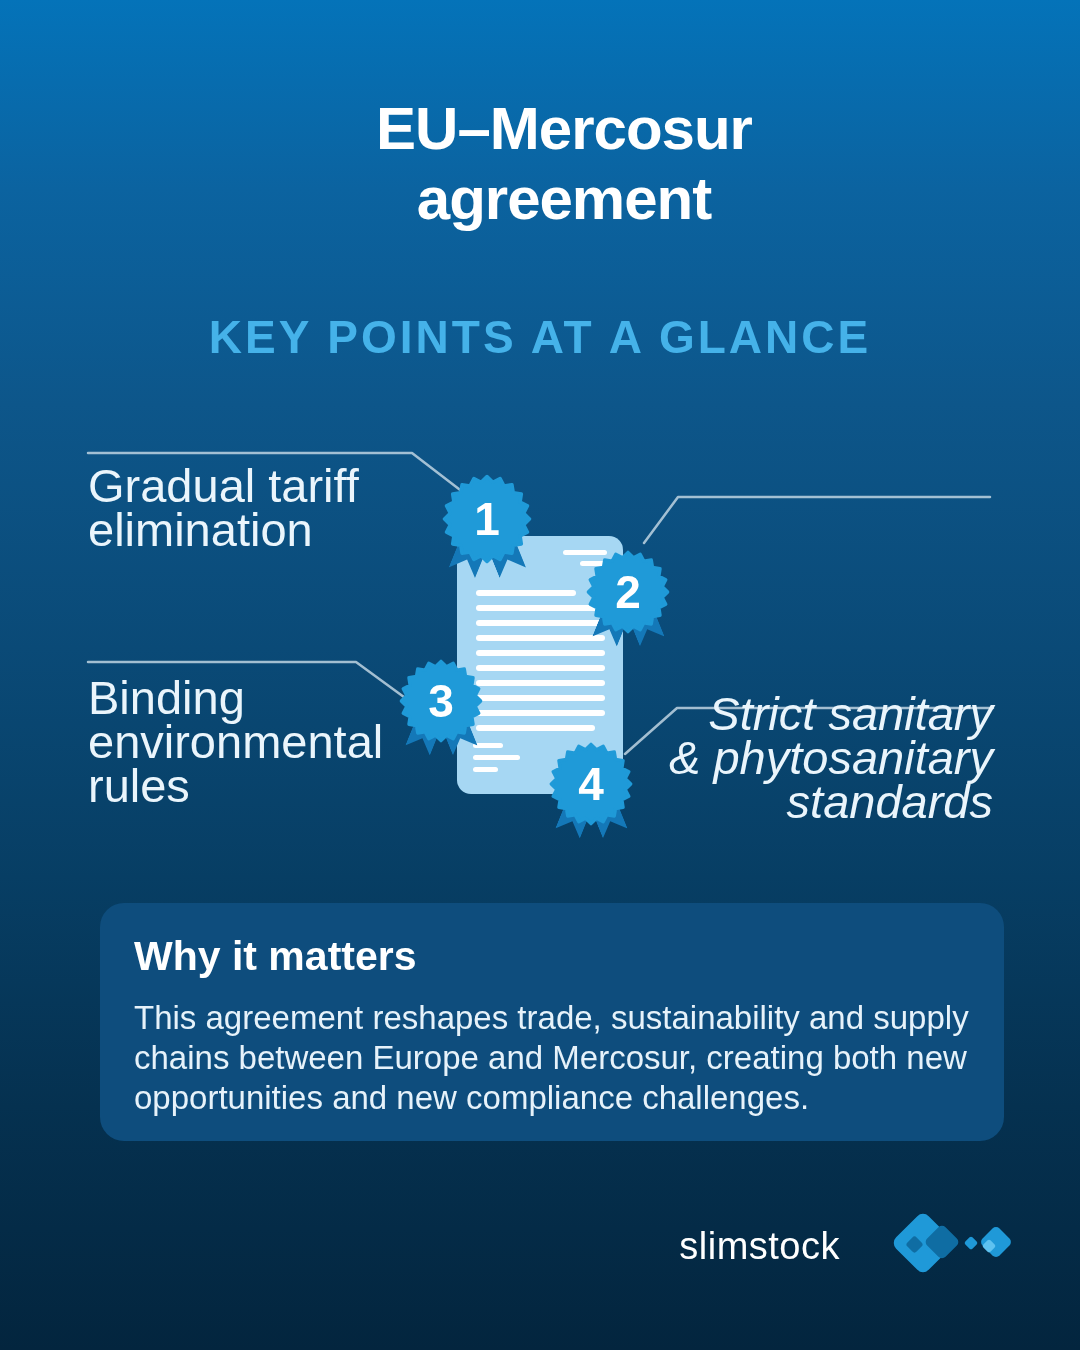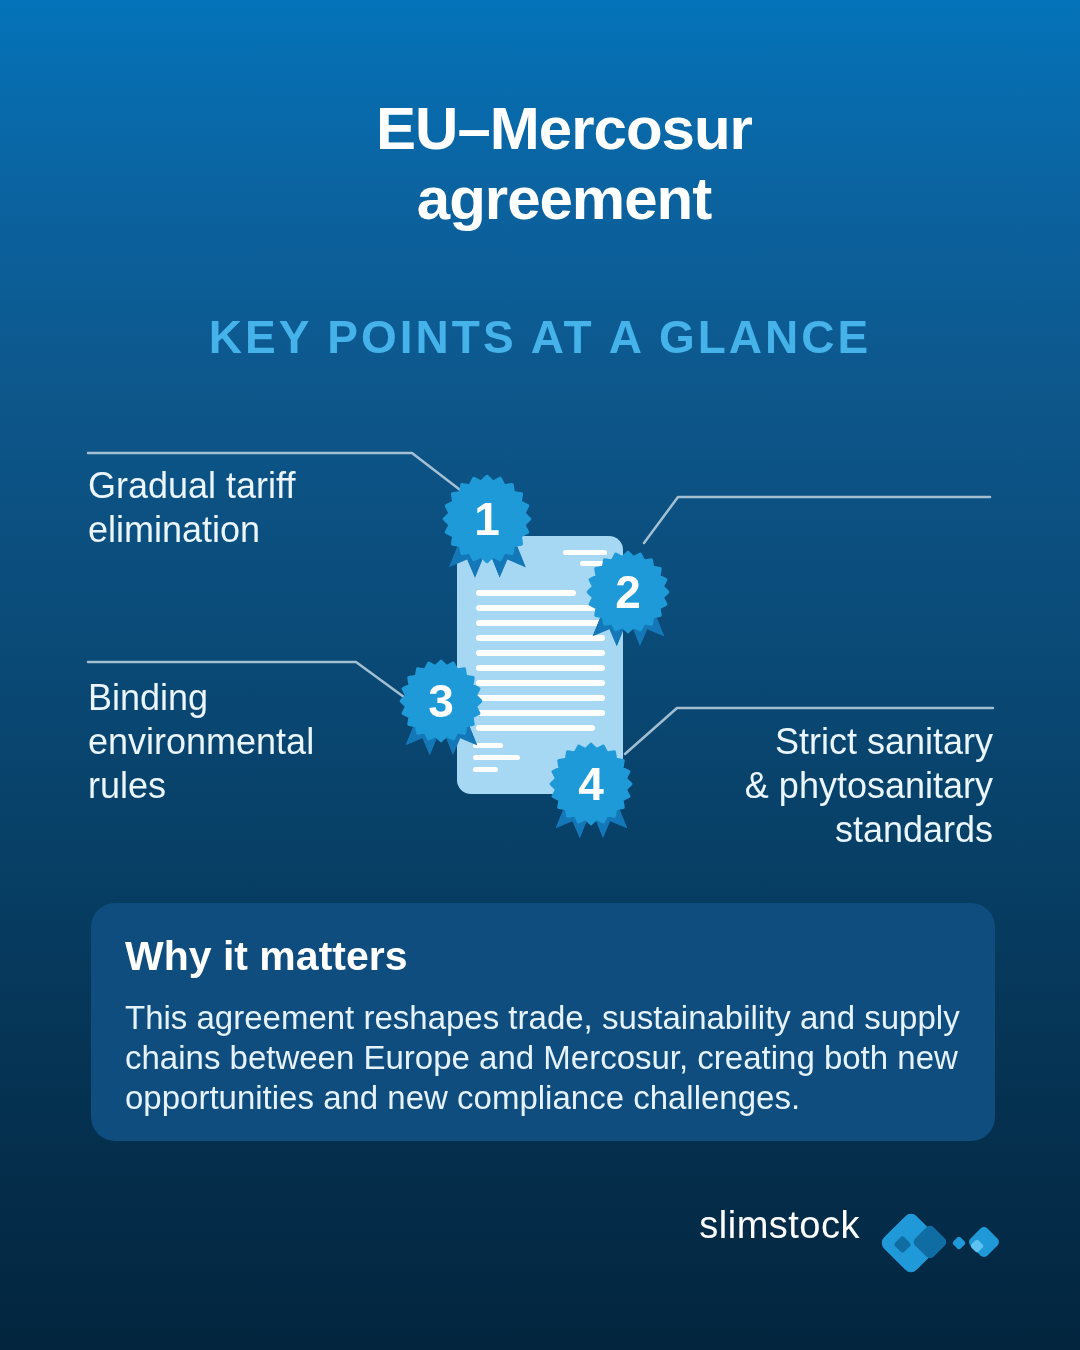--- a/index.html
+++ b/index.html
@@ -40,37 +40,37 @@
     z-index:2;color:#ffffff;font-size:46px;font-weight:700;
   }
   .ribbon{
     position:absolute;width:31%;height:55%;background:#1478b8;z-index:0;
     clip-path:polygon(0 0,100% 0,100% 100%,50% 72%,0 100%);
   }
   .ribbon-left{left:17%;top:55%;transform:rotate(22deg);}
   .ribbon-right{right:17%;top:55%;transform:rotate(-22deg);}
   
   .point-label{
-    position:absolute;color:#eaf5fc;font-size:36px;line-height:44px;
+    position:absolute;color:#eaf5fc;font-size:47px;line-height:44px;
     white-space:pre-line;z-index:2;
   }
   .label-1{left:88px;top:464px;text-align:left;}
   .label-2{right:90px;top:505px;text-align:right;}
   .label-3{left:88px;top:676px;text-align:left;}
-  .label-4{right:87px;top:720px;text-align:right;}
+  .label-4{right:87px;top:692px;text-align:right;font-style:italic;}
   
   .why-box{
-    position:absolute;left:91px;top:903px;width:904px;height:238px;
+    position:absolute;left:100px;top:903px;width:904px;height:238px;
     background:#0e4d7d;border-radius:24px;box-sizing:border-box;
     padding:30px 34px;z-index:2;
   }
   .why-title{margin:0 0 18px 0;color:#ffffff;font-size:41px;font-weight:700;}
   .why-body{margin:0;color:#e6f2fa;font-size:33px;line-height:40px;font-weight:400;}
   
-  .logo{position:absolute;right:68px;top:1204px;display:flex;align-items:flex-start;z-index:2;}
+  .logo{position:absolute;right:56px;top:1204px;display:flex;align-items:center;z-index:2;gap:32px;}
   .logo-text{color:#ffffff;font-size:38px;font-weight:400;letter-spacing:.5px;margin-right:2px;}
   .logo-mark{position:relative;width:150px;height:84px;}
   .dm{position:absolute;transform:rotate(45deg);}
   .dm-big{left:26px;top:16px;width:46px;height:46px;background:#1f99d8;border-radius:8px;}
   .dm-in1{left:34px;top:34px;width:13px;height:13px;background:#0f6da3;border-radius:3px;}
   .dm-in2{left:55px;top:25px;width:26px;height:26px;background:#0f6da3;border-radius:5px;}
   .dm-dot{left:92px;top:34px;width:10px;height:10px;background:#1f99d8;border-radius:2px;}
   .dm-right{left:110px;top:26px;width:24px;height:24px;background:#1f99d8;border-radius:5px;}
   .dm-rin{left:110px;top:37px;width:10px;height:10px;background:#5ec2f0;border-radius:2px;}
 </style>

